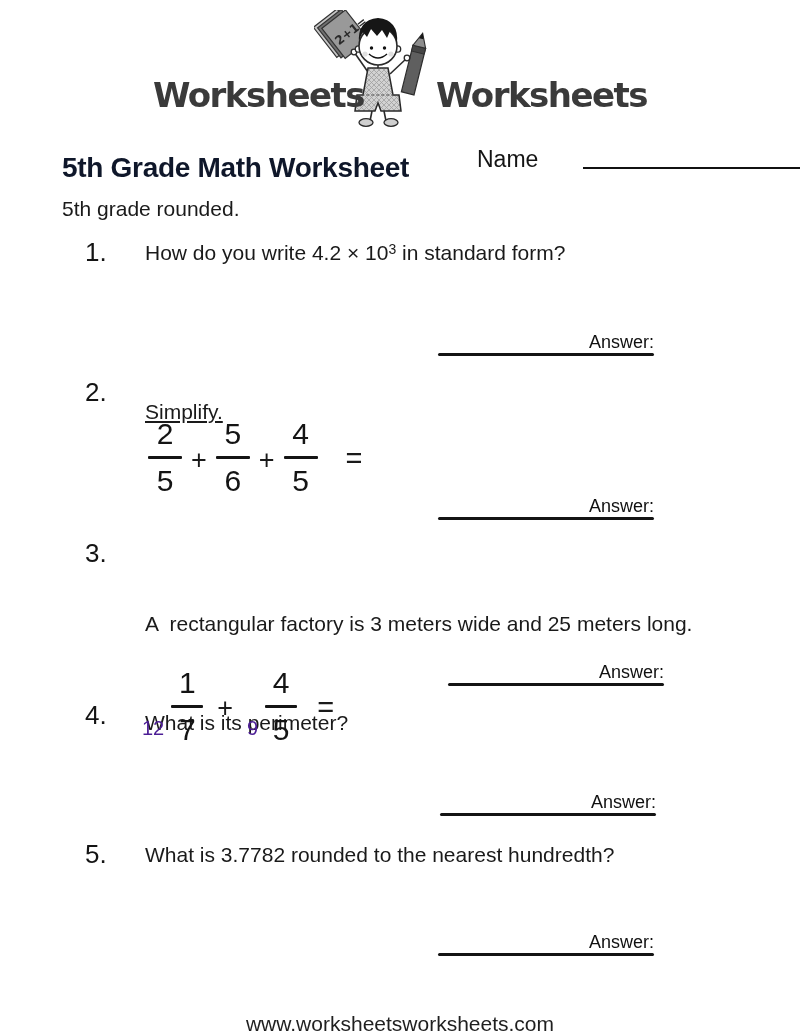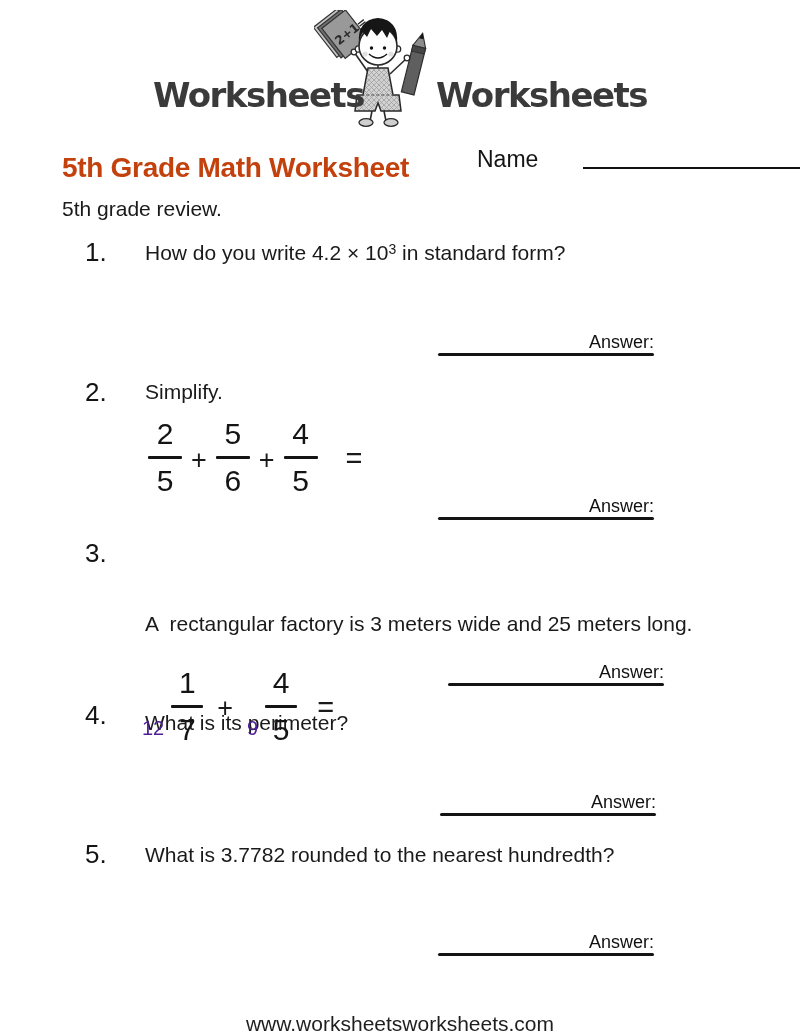--- a/index.html
+++ b/index.html
@@ -13,32 +13,32 @@
   .logo {position:absolute; top:10px; left:0; width:100%; display:flex; justify-content:center; align-items:flex-end;}
   .logo-text {
     font-family:"DejaVu Sans", sans-serif; font-size:34px; font-weight:700;
     letter-spacing:-1.5px; color:#3a3a3a; padding-bottom:16px; position:relative; z-index:2; line-height:1;
   }
   .logo-text.left  {margin-right:-50px;}
   .logo-text.right {margin-left:-8px;}
   .logo svg {position:relative; z-index:1; display:block;}
 
   
-  #title {left:62px; top:152px; font-size:28px; font-weight:600; color:#c2410c; letter-spacing:-0.3px;}
+  #title {left:62px; top:152px; font-size:28px; font-weight:600; color:#0f172a; letter-spacing:-0.3px;}
   #name-group {left:477px; top:146px; display:flex; align-items:flex-end;gap:36px;}
   #name-label {font-size:23px; color:#141414;}
   #name-line {width:231px; height:2px; background:#111; margin-left:9px; margin-bottom:4px;}
   #subtitle {left:62px; top:197px; font-size:21px;}
 
   
   .qnum  {position:absolute; left:85px; font-size:26px; color:#141414;}
   .qtext {position:absolute; left:145px; font-size:21px; color:#1a1a1a;}
   #q1-num {top:237px;} #q1-text {top:241px;}
   #q1-text sup {font-size:14px; vertical-align:6px;}
-  #q2-num {top:377px;} #q2-label {top:380px;}
+  #q2-num {top:377px;} #q2-label {top:400px;text-decoration:underline;}
   #q2-expr {left:148px; top:419px; display:flex; align-items:center;}
   #q3-num {top:538px;} #q3-text {top:541px; width:640px; line-height:33px; white-space:pre-wrap;}
   #q4-num {top:700px;}
   #q4-expr {left:142px; top:668px; display:flex; align-items:center;}
   #q5-num {top:839px;} #q5-text {top:843px;}
 
   .frac {display:flex; flex-direction:column; align-items:center; font-size:30px; line-height:1; color:#141414;}
   .frac-bar {width:34px; height:3px; background:#141414; margin:7px 0; border-radius:1px;}
   #q4-expr .frac-bar {width:32px;}
   .op-plus {font-size:27px; margin:0 9px; padding-top:6px;}
@@ -112,21 +112,21 @@
       <ellipse cx="77" cy="112.5" rx="7" ry="3.8" fill="#cfcfcf" stroke="#2a2a2a" stroke-width="1.3"></ellipse>
     </svg>
     <span class="logo-text right">Worksheets</span>
   </div>
 
   <div class="abs" id="title">5th Grade Math Worksheet</div>
   <div class="abs" id="name-group">
     <span id="name-label">Name</span>
     <span id="name-line"></span>
   </div>
-  <div class="abs" id="subtitle">5th grade review.</div>
+  <div class="abs" id="subtitle">5th grade rounded.</div>
 
   <div class="qnum" id="q1-num">1.</div>
   <div class="qtext" id="q1-text"><span>How do you write 4.2 × 10</span><sup>3</sup><span> in standard form?</span></div>
   <div class="answer" id="answer-1">
     <span class="answer-label">Answer:</span>
     <span class="answer-line"></span>
   </div>
 
   <div class="qnum" id="q2-num">2.</div>
   <div class="qtext" id="q2-label">Simplify.</div>

